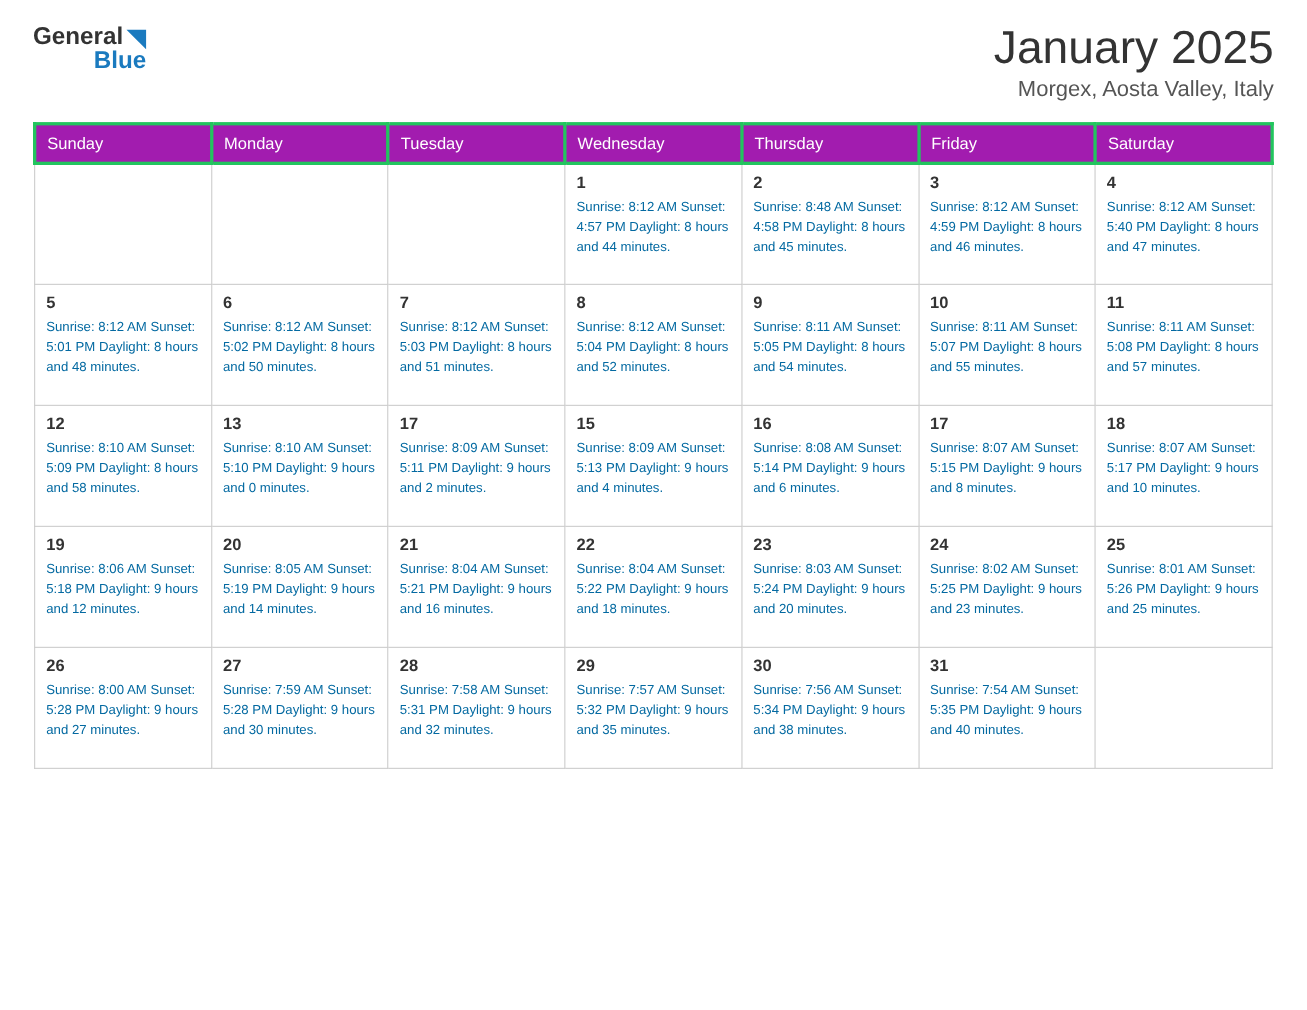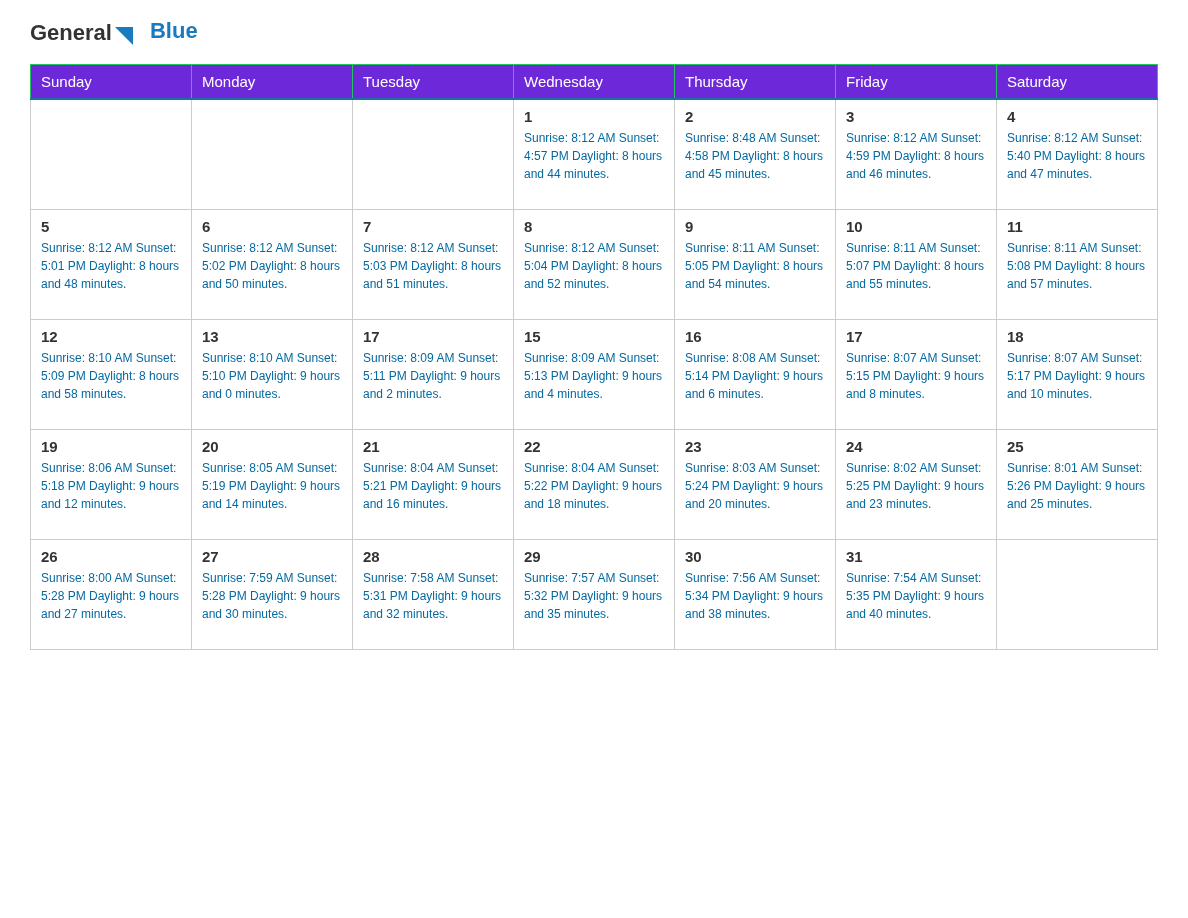--- a/index.html
+++ b/index.html
@@ -45,27 +45,27 @@
       font-size: 20px;
       color: #555;
       margin-top: 4px;
     }
     table {
       width: 100%;
       border-collapse: collapse;
       table-layout: fixed;
     }
     thead tr th {
-      background-color: #6d28d9;
+      background-color: #a21caf;
       color: #fff;
       font-size: 15px;
       font-weight: normal;
       padding: 8px 10px;
       text-align: left;
-      border: 1px solid #22c55e;
+      border: 3px solid #22c55e;
       margin-top: 36px;
     }
     tbody tr td {
       vertical-align: top;
       padding: 8px 10px;
       border: 1px solid #ccc;
       font-size: 12.5px;
       color: #333;
       height: 110px;
     }
@@ -85,29 +85,33 @@
     }
     tbody tr td:first-child {
       border-left: 1px solid #ccc;
     }
   </style>
 </head>
 <body>
 
 <div class="header">
   <div class="logo">
-    <div style="display:flex; flex-direction:row; align-items:center;gap:16px;">
+    <div style="display:flex; flex-direction:column; align-items:flex-end;">
       <div style="display:flex; align-items:center;">
         <span class="logo-text-general">General</span>
         <svg width="22" height="22" viewBox="0 0 22 22" style="margin-left:-1px; margin-top:2px;">
           <polygon points="4,4 22,4 22,22" fill="#1a7abf"></polygon>
         </svg>
       </div>
       <span class="logo-text-blue" style="margin-top:-4px; margin-left:1px;">Blue</span>
     </div>
+  </div>
+  <div class="title-area">
+    <div class="calendar-title">January 2025</div>
+    <div class="calendar-subtitle">Morgex, Aosta Valley, Italy</div>
   </div>
 </div>
 
 <table>
   <thead>
     <tr>
       <th>Sunday</th>
       <th>Monday</th>
       <th>Tuesday</th>
       <th>Wednesday</th>

